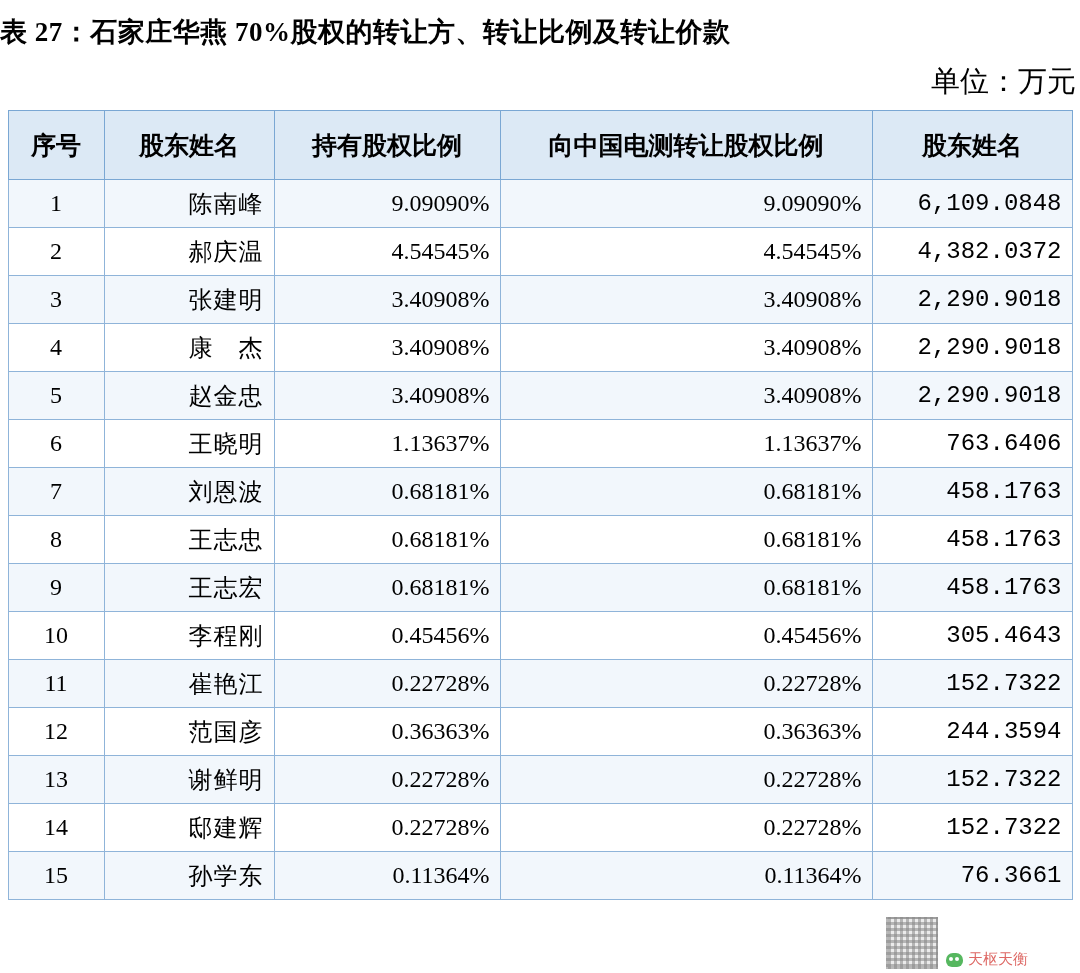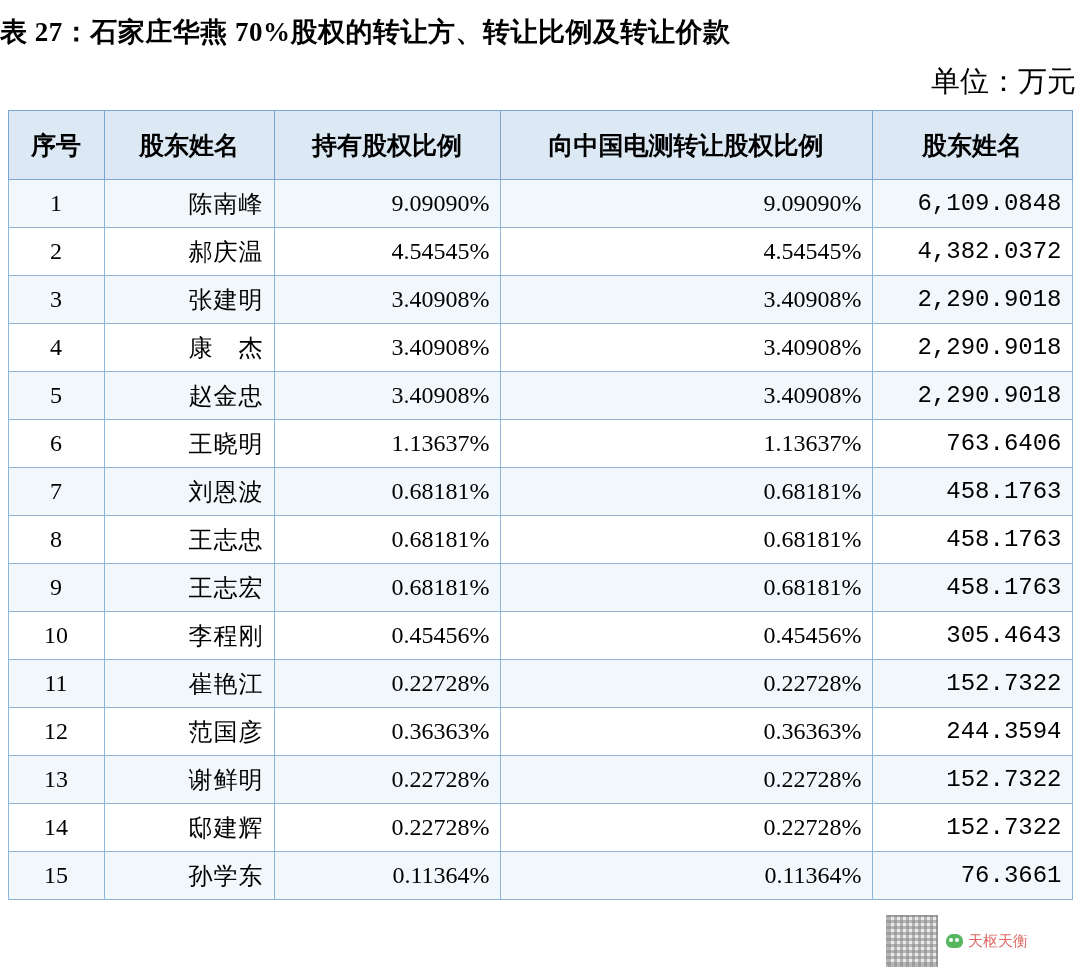--- a/index.html
+++ b/index.html
@@ -93,21 +93,21 @@
   col.w-transfer { width: 372px; }
   col.w-price { width: 200px; }
 
   .watermark {
     position: absolute;
     right: 6px;
     bottom: 4px;
     width: 188px;
     height: 56px;
     display: flex;
-    align-items: center;
+    align-items: flex-end;
     gap: 8px;
     opacity: 0.88;
     pointer-events: none;
     padding-left: 20px;
   }
   .wm-qr {
     width: 52px;
     height: 52px;
     background:
       repeating-linear-gradient(90deg, rgba(120,120,120,0.55) 0 3px, rgba(255,255,255,0) 3px 6px),

